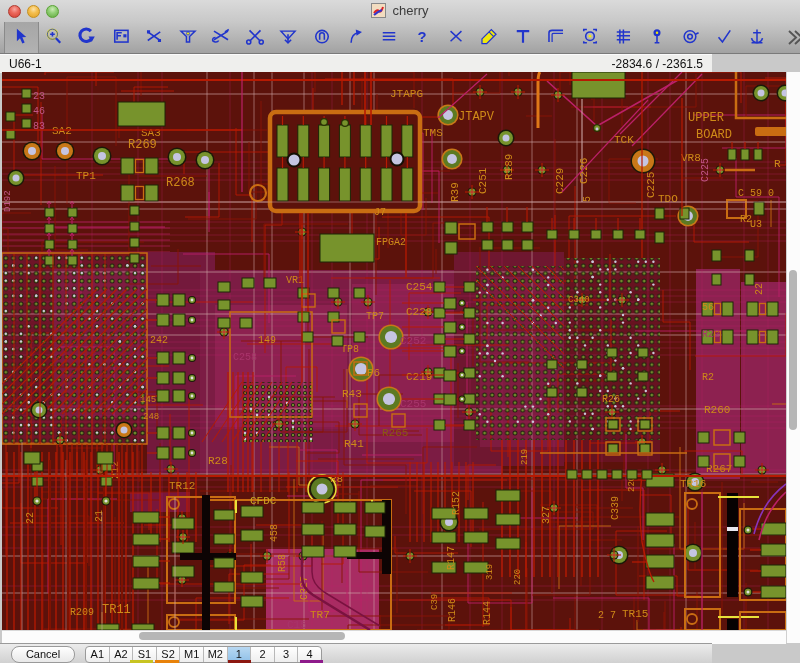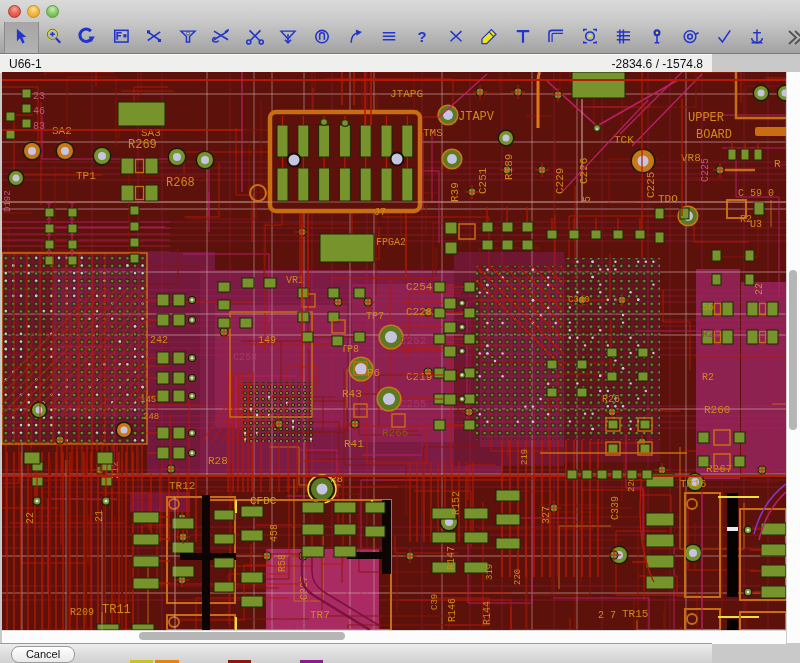--- a/index.html
+++ b/index.html
@@ -25,20 +25,24 @@
 .seg{position:absolute;left:85px;top:2px;height:15px;background:linear-gradient(#fff,#eee);border:1px solid #9a9a9a;border-radius:4px;display:flex;}
 .seg div{width:22.6px;border-right:1px solid #b8b8b8;font-size:11px;text-align:center;line-height:15px;color:#111;}
 .seg div:last-child{border-right:none;}
 .seg div.on{background:linear-gradient(#b8d8f2,#8fc0e8);}
 .strip{position:absolute;height:3px;top:660px;}
 </style></head><body>
 <div class="titlebar">
  <div class="tl red"></div>
     <div class="tl yel"></div>
     <div class="tl grn"></div>
+ <div class="title"><span class="docicon"><svg width="13" height="13" viewBox="0 0 13 13">
+          <path d="M2 9 q3 -4 5 -2 t4 -4" stroke="#d22" stroke-width="2" fill="none"></path>
+          <path d="M2 11 q3 -3 8 -5" stroke="#33c" stroke-width="2" fill="none"></path>
+        </svg></span>cherry</div>
 </div>
 <div class="toolbar">
  <div class="sel"></div>
  <svg class="ticon" style="left:3px" viewBox="0 0 34 31">
       <g transform="translate(17,14.2) scale(0.78) translate(-17,-15.5)">
         <path d="M13 6 L13 22 L17 18 L20 25 L23 23.5 L20 17 L25 16.5 Z" fill="#2135cc"></path>
       </g>
     </svg>
     <svg class="ticon" style="left:37px" viewBox="0 0 34 31">
       <g transform="translate(17,14.2) scale(0.78) translate(-17,-15.5)">
@@ -176,21 +180,21 @@
         <path d="M17 7 V24 M10 24 h14 M12 11 h10" stroke="#2135cc" stroke-width="1.9"></path>
         <path d="M10 18 q1 5 7 6 q6 -1 7 -6" fill="none" stroke="#2135cc" stroke-width="2"></path>
       </g>
     </svg>
     <svg class="ticon" style="left:778px" viewBox="0 0 22 31">
       <path d="M5 9 L12 15.5 L5 22 M11 9 L18 15.5 L11 22" fill="none" stroke="#555" stroke-width="1.9"></path>
     </svg>
 </div>
 <div class="statusrow">
     <span class="lft">U66-1</span>
-    <span class="rgt">-2834.6 / -1574.8</span>
+    <span class="rgt">-2834.6 / -2361.5</span>
   </div>
 <div class="canvas">
 <svg width="784" height="558" viewBox="0 0 784 558">
       <rect x="0" y="0" width="784" height="558" fill="#5c120b"></rect>
       <line x1="0" y1="150" x2="168" y2="150" stroke="#bb2068" stroke-width="1.2" opacity="0.6"></line>
       <line x1="0" y1="156" x2="168" y2="156" stroke="#bb2068" stroke-width="1.2" opacity="0.6"></line>
       <line x1="0" y1="162" x2="168" y2="162" stroke="#bb2068" stroke-width="1.2" opacity="0.6"></line>
       <line x1="0" y1="168" x2="168" y2="168" stroke="#bb2068" stroke-width="1.2" opacity="0.6"></line>
       <line x1="0" y1="174" x2="168" y2="174" stroke="#bb2068" stroke-width="1.2" opacity="0.6"></line>
       <line x1="0" y1="180" x2="168" y2="180" stroke="#bb2068" stroke-width="1.2" opacity="0.6"></line>
@@ -1632,17 +1636,29 @@
       <circle cx="460" cy="327" r="2.6" fill="#77932c"></circle>
       <circle cx="460" cy="327" r="1.3" fill="#e0e0e0"></circle>
     </svg>
 </div>
 <div class="vtrack"></div>
 <div class="vthumb"></div>
 <div class="htrack"></div>
 <div class="hthumb"></div>
 <div class="bottombar">
  <div class="cancel">Cancel</div>
+ <div class="seg">
+      <div>A1</div>
+      <div>A2</div>
+      <div>S1</div>
+      <div>S2</div>
+      <div>M1</div>
+      <div>M2</div>
+      <div class="on">1</div>
+      <div>2</div>
+      <div>3</div>
+      <div>4</div>
+    </div>
 </div>
 <div class="strip" style="left:130px;width:23px;background:#c8c422;"></div>
 <div class="strip" style="left:155px;width:24px;background:#e8820a;"></div>
 <div class="strip" style="left:228px;width:23px;background:#8c1710;"></div>
 <div class="strip" style="left:300px;width:23px;background:#8e1b8b;"></div>
 
 </body></html>

